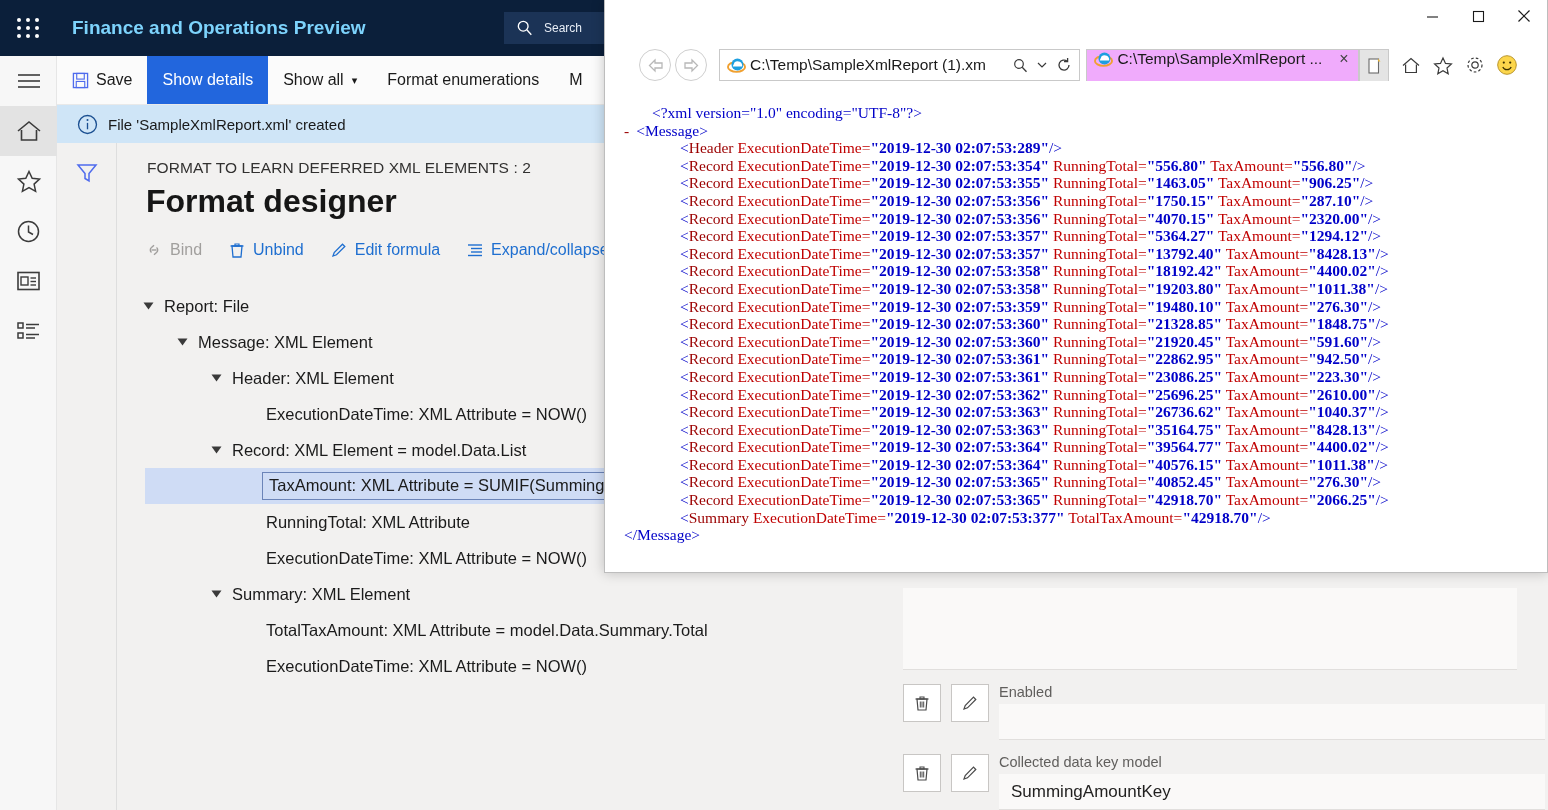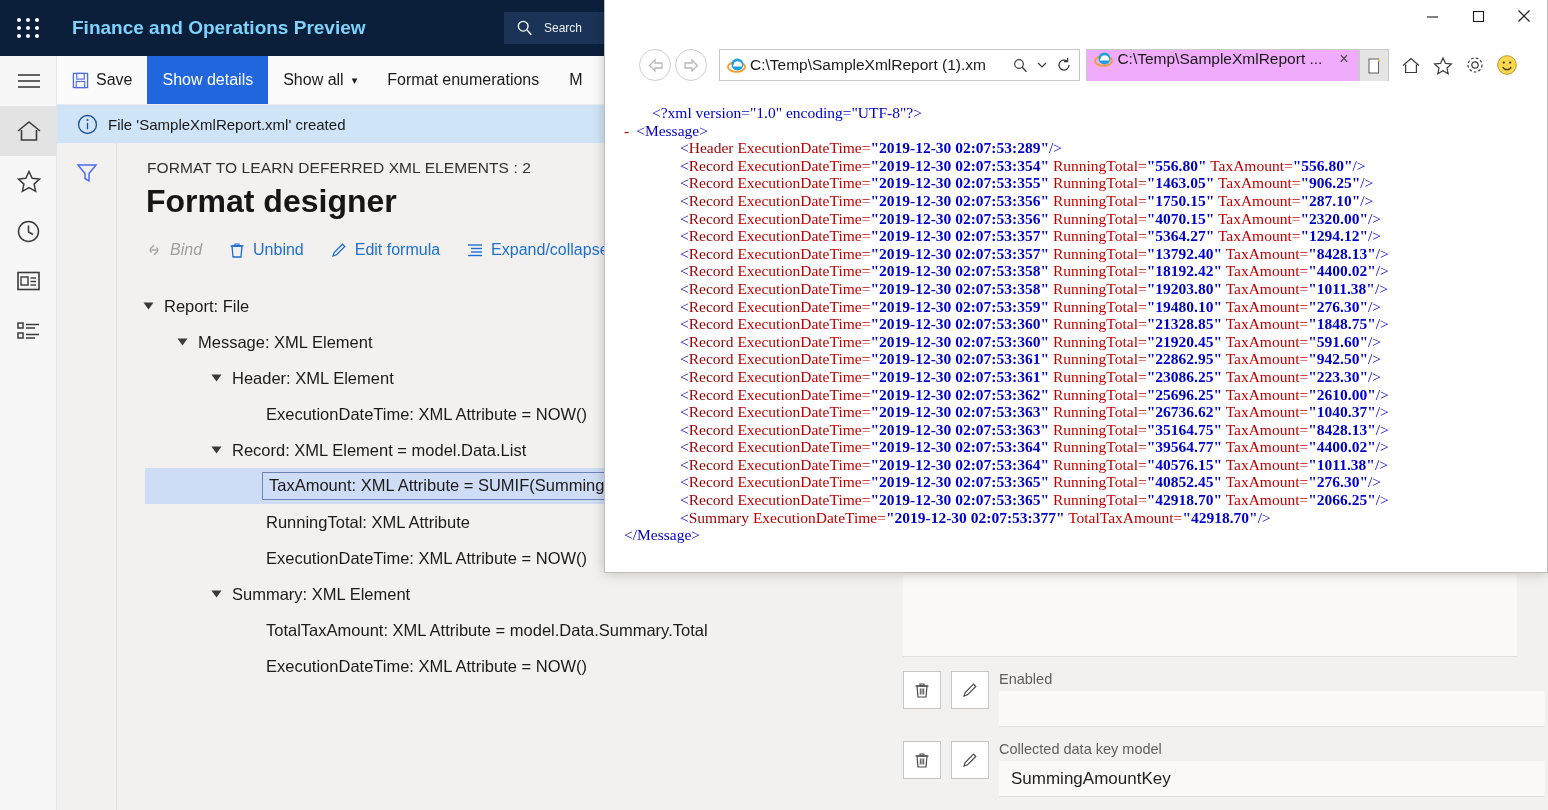--- a/index.html
+++ b/index.html
@@ -81,21 +81,21 @@
     letter-spacing: .1px; white-space: nowrap;
   }
   .pagetitle {
     position: absolute; left: 29px; top: 40px; font-size: 32px; font-weight: bold;
     color: #161616; white-space: nowrap;
   }
 
   .tooltbl { position: absolute; left: 28px; top: 98px; display: flex; align-items: center; }
   .tl-btn { display: flex; align-items: center; font-size: 16px; margin-right: 26px; cursor: pointer; white-space: nowrap; }
   .tl-btn .tico { width: 18px; height: 18px; margin-right: 7px; flex: none; }
-  .tl-btn.disabled { color: #a19f9d; cursor: default; font-style: italic; }
+  .tl-btn.disabled { color: #a19f9d; cursor: default; }
   .tl-btn.enabled { color: #1f6fd0; }
 
   
   .tree { position: absolute; left: 28px; top: 145px; width: 1250px; }
   .tnode {
     position: relative; height: 36px; display: flex; align-items: center;
     font-size: 16.5px; color: #1b1b1b; white-space: nowrap;
   }
   .tnode .tri {
     width: 0; height: 0; border-left: 7px solid #3a3a3a;
@@ -106,21 +106,21 @@
   .tnode.selected {
     background: #cfdcf5;
   }
   .tnode.selected .lbl {
     background: #cfdcf5; border: 1px solid #6b84b8; padding: 3px 6px 4px 6px; margin-left: -4px;
     font-weight: normal;
   }
 
   
   .detailpanel {
-    position: absolute; left: 903px; top: 575px; width: 645px; height: 222px;
+    position: absolute; left: 903px; top: 588px; width: 645px; height: 222px;
   }
   .dp-bigbox {
     position: absolute; left: 0; top: 0; width: 614px; height: 82px;
     background: #faf9f8; border-bottom: 1px solid #e1dfdd;
   }
   .dp-row { position: absolute; left: 0; display: flex; align-items: flex-start; }
   .dp-iconbtn {
     width: 38px; height: 38px; border: 1px solid #c8c6c4; background: #ffffff;
     display: flex; align-items: center; justify-content: center; cursor: pointer; margin-right: 10px;
   }

